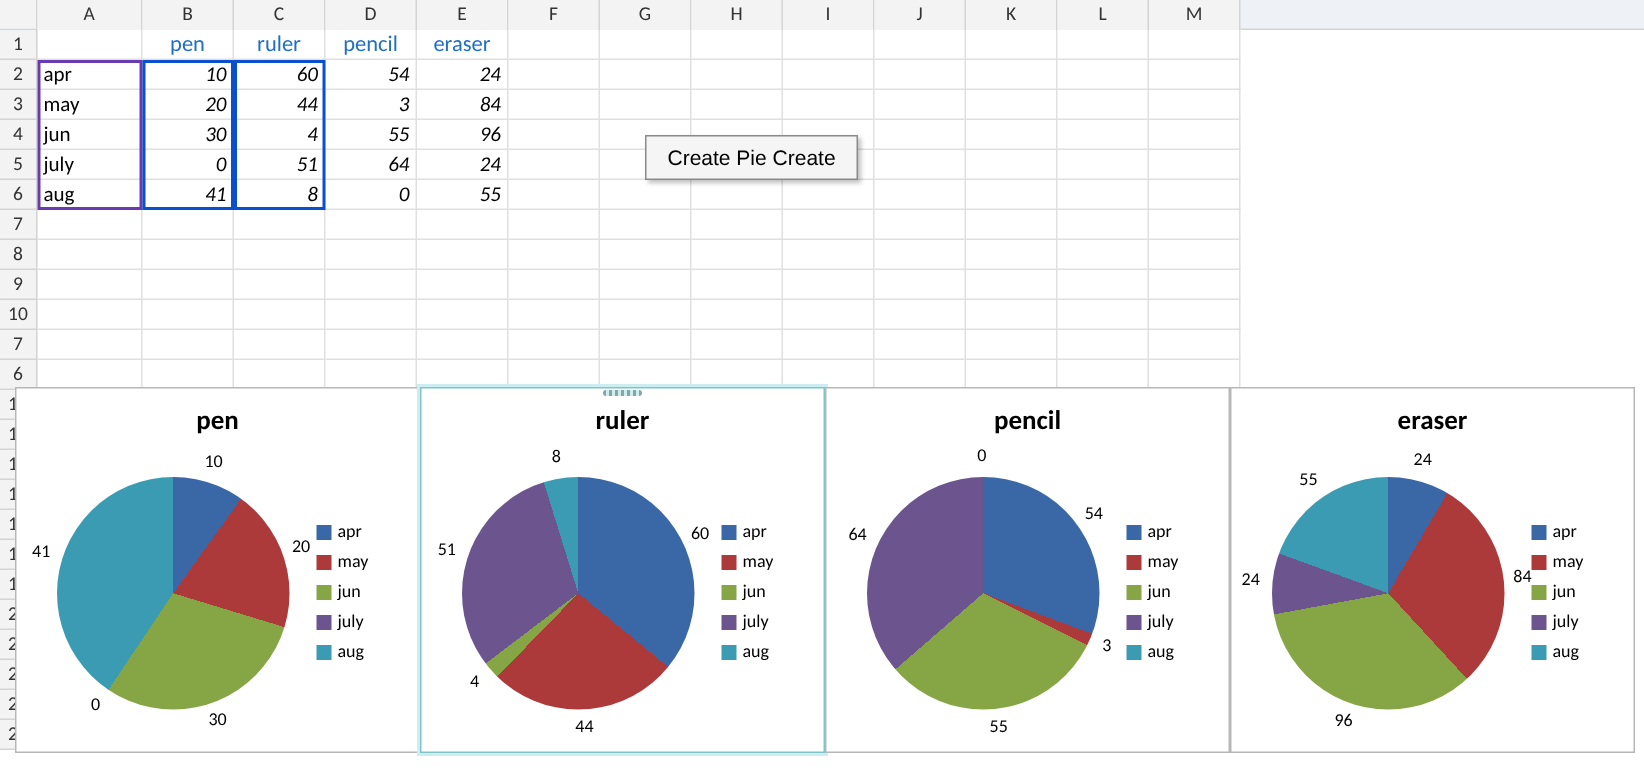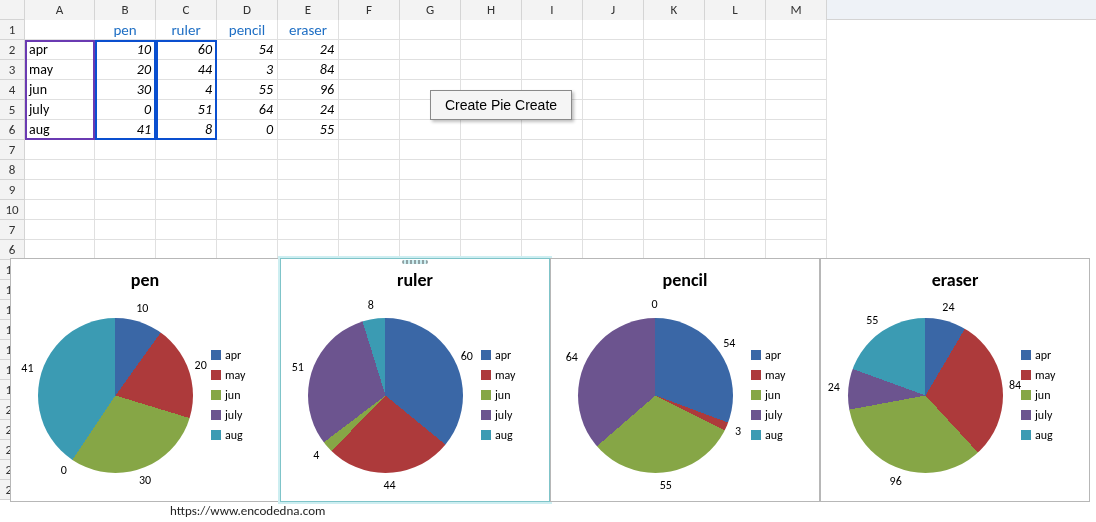--- a/index.html
+++ b/index.html
@@ -720,14 +720,13 @@
             </div>
             <div class="legend-item">
               <span class="swatch" style="background: rgb(59, 155, 179);"></span>
               <span>aug</span>
             </div>
           </div>
         </div>
       </div>
     </div>
 
-  <div class="footer-url">https://www.encodedna.com</div>
 </div>
 
 </body></html>

